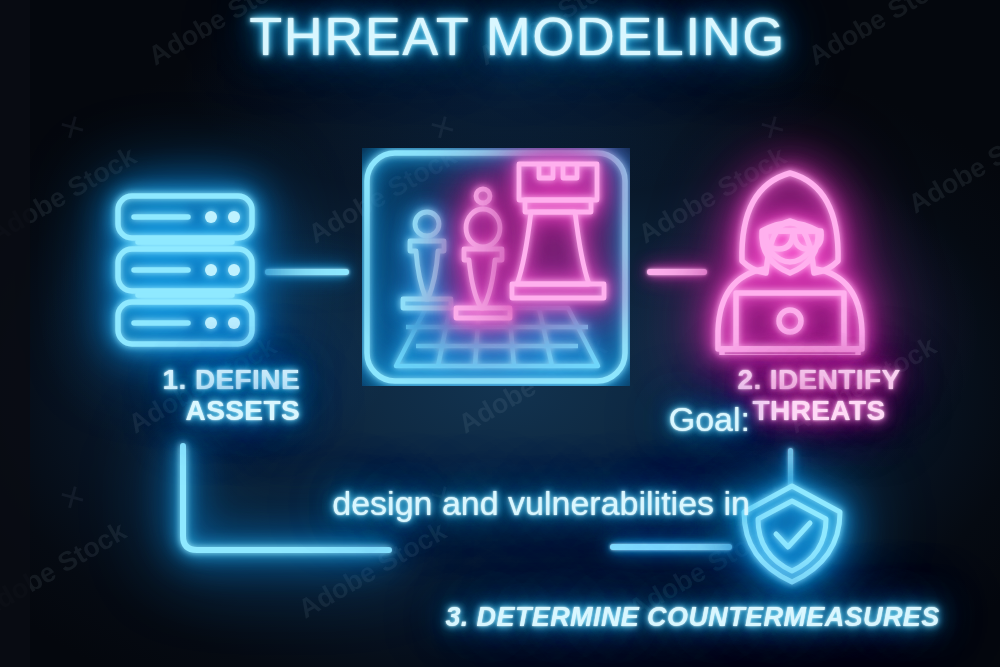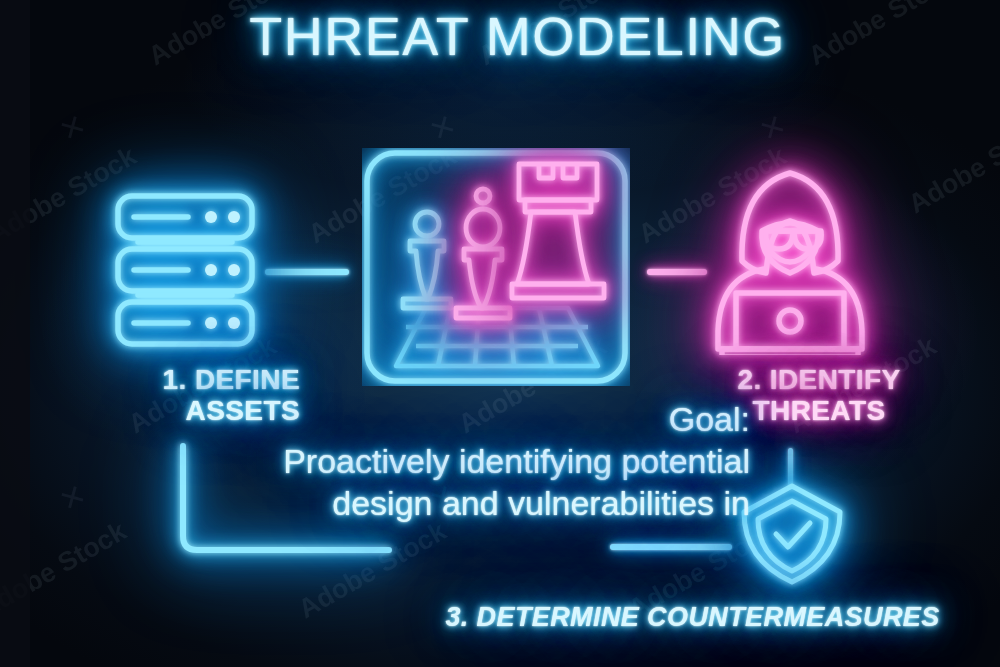--- a/index.html
+++ b/index.html
@@ -260,21 +260,21 @@
     <span>2. IDENTIFY</span><br>
     <span>THREATS</span>
   </div>
 
   <div id="label-counter" class="step-label neon-cy">
     <span>3. DETERMINE COUNTERMEASURES</span>
   </div>
 
   <div id="goal" class="neon-cy">
     <span class="goal-head">Goal:</span>
-    <span>Proactively identifying potential</span><br>
+    <br>
     <span>design and vulnerabilities in</span><br>
   </div>
 
   <div id="wm-bar">
     
   </div>
 
 </div>
 
 </body></html>

